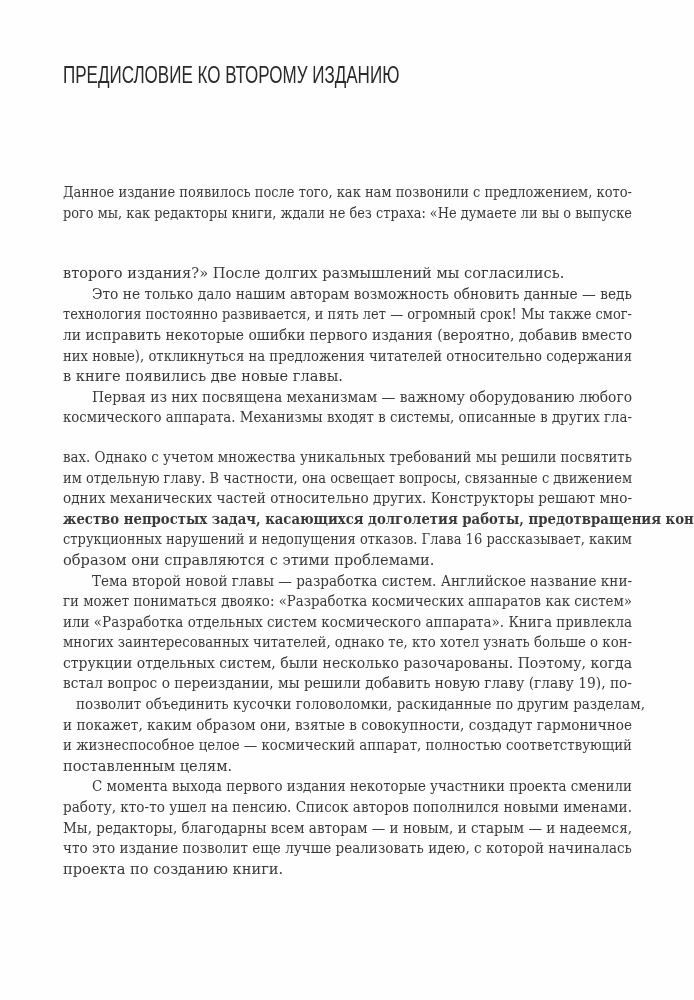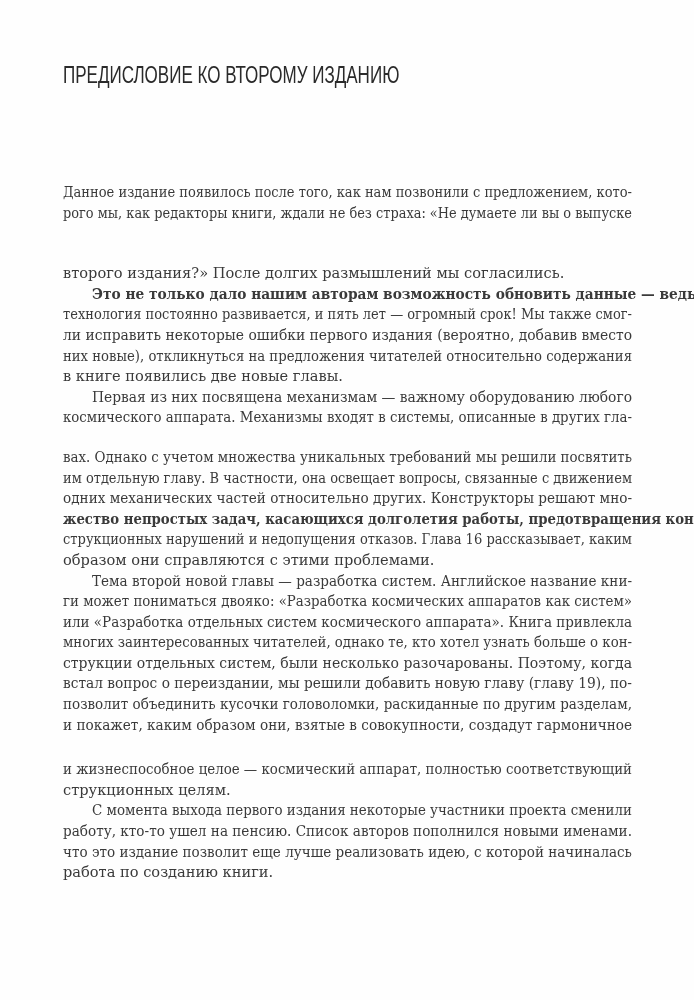--- a/index.html
+++ b/index.html
@@ -30,21 +30,21 @@
 
   <div class="body-text">
 
     <div>
       <span class="line" style="white-space: nowrap;"><span class="squeeze" style="transform: scaleX(0.89314);">Данное издание появилось после того, как нам позвонили с предложением, кото-</span></span>
       <span class="line" style="white-space: nowrap;"><span class="squeeze" style="transform: scaleX(0.886013);">рого мы, как редакторы книги, ждали не без страха: «Не думаете ли вы о выпуске</span></span>
       <span class="line last" style="white-space: nowrap; margin-top: 40px;"><span class="squeeze">второго издания?» После долгих размышлений мы согласились.</span></span>
     </div>
 
     <div>
-      <span class="line indent" style="white-space: nowrap; font-weight: bold;"><span class="squeeze" style="transform: scaleX(0.9411);">Это не только дало нашим авторам возможность обновить данные — ведь</span></span>
+      <span class="line indent" style="white-space: nowrap;"><span class="squeeze" style="transform: scaleX(0.9411);">Это не только дало нашим авторам возможность обновить данные — ведь</span></span>
       <span class="line" style="white-space: nowrap;"><span class="squeeze" style="transform: scaleX(0.890955);">технология постоянно развивается, и пять лет — огромный срок! Мы также смог-</span></span>
       <span class="line" style="white-space: nowrap;"><span class="squeeze" style="transform: scaleX(0.949718);">ли исправить некоторые ошибки первого издания (вероятно, добавив вместо</span></span>
       <span class="line" style="white-space: nowrap;"><span class="squeeze" style="transform: scaleX(0.905893);">них новые), откликнуться на предложения читателей относительно содержания</span></span>
       <span class="line last" style="white-space: nowrap;"><span class="squeeze">в книге появились две новые главы.</span></span>
     </div>
 
     <div>
       <span class="line indent" style="white-space: nowrap;"><span class="squeeze" style="transform: scaleX(0.946875);">Первая из них посвящена механизмам — важному оборудованию любого</span></span>
       <span class="line" style="white-space: nowrap;"><span class="squeeze" style="transform: scaleX(0.913139);">космического аппарата. Механизмы входят в системы, описанные в других гла-</span></span>
       <span class="line" style="white-space: nowrap; margin-top: 19px;"><span class="squeeze" style="transform: scaleX(0.916679);">вах. Однако с учетом множества уникальных требований мы решили посвятить</span></span>
@@ -55,26 +55,27 @@
       <span class="line last" style="white-space: nowrap;"><span class="squeeze">образом они справляются с этими проблемами.</span></span>
     </div>
 
     <div>
       <span class="line indent" style="white-space: nowrap;"><span class="squeeze" style="transform: scaleX(0.928708);">Тема второй новой главы — разработка систем. Английское название кни-</span></span>
       <span class="line" style="white-space: nowrap;"><span class="squeeze" style="transform: scaleX(0.91509);">ги может пониматься двояко: «Разработка космических аппаратов как систем»</span></span>
       <span class="line" style="white-space: nowrap;"><span class="squeeze" style="transform: scaleX(0.923959);">или «Разработка отдельных систем космического аппарата». Книга привлекла</span></span>
       <span class="line" style="white-space: nowrap;"><span class="squeeze" style="transform: scaleX(0.910764);">многих заинтересованных читателей, однако те, кто хотел узнать больше о кон-</span></span>
       <span class="line" style="white-space: nowrap;"><span class="squeeze" style="transform: scaleX(0.960895);">струкции отдельных систем, были несколько разочарованы. Поэтому, когда</span></span>
       <span class="line" style="white-space: nowrap;"><span class="squeeze" style="transform: scaleX(0.941761);">встал вопрос о переиздании, мы решили добавить новую главу (главу 19), по-</span></span>
-      <span class="line" style="white-space: nowrap;"><span class="squeeze" style="transform: scaleX(0.926027);">позволит объединить кусочки головоломки, раскиданные по другим разделам,</span></span>
+      <span class="line" style="white-space: nowrap; margin-left: 13px;"><span class="squeeze" style="transform: scaleX(0.926027);">позволит объединить кусочки головоломки, раскиданные по другим разделам,</span></span>
       <span class="line" style="white-space: nowrap;"><span class="squeeze" style="transform: scaleX(0.932811);">и покажет, каким образом они, взятые в совокупности, создадут гармоничное</span></span>
-      <span class="line" style="white-space: nowrap; margin-top: 24px;"><span class="squeeze" style="transform: scaleX(0.916126);">и жизнеспособное целое — космический аппарат, полностью соответствующий</span></span>
-      <span class="line last" style="white-space: nowrap;"><span class="squeeze">струкционных целям.</span></span>
+      <span class="line" style="white-space: nowrap;"><span class="squeeze" style="transform: scaleX(0.916126);">и жизнеспособное целое — космический аппарат, полностью соответствующий</span></span>
+      <span class="line last" style="white-space: nowrap;"><span class="squeeze">поставленным целям.</span></span>
     </div>
 
     <div>
       <span class="line indent" style="white-space: nowrap;"><span class="squeeze" style="transform: scaleX(0.918636);">С момента выхода первого издания некоторые участники проекта сменили</span></span>
       <span class="line" style="white-space: nowrap;"><span class="squeeze" style="transform: scaleX(0.931618);">работу, кто-то ушел на пенсию. Список авторов пополнился новыми именами.</span></span>
+      <span class="line" style="white-space: nowrap;"><span class="squeeze" style="transform: scaleX(0.927867);">Мы, редакторы, благодарны всем авторам — и новым, и старым — и надеемся,</span></span>
       <span class="line" style="white-space: nowrap;"><span class="squeeze" style="transform: scaleX(0.927206);">что это издание позволит еще лучше реализовать идею, с которой начиналась</span></span>
-      <span class="line last" style="white-space: nowrap;"><span class="squeeze">работа по созданию книги.</span></span>
+      <span class="line last" style="white-space: nowrap;"><span class="squeeze">проекта по созданию книги.</span></span>
     </div>
   </div>
 </div>
 
 </body></html>

